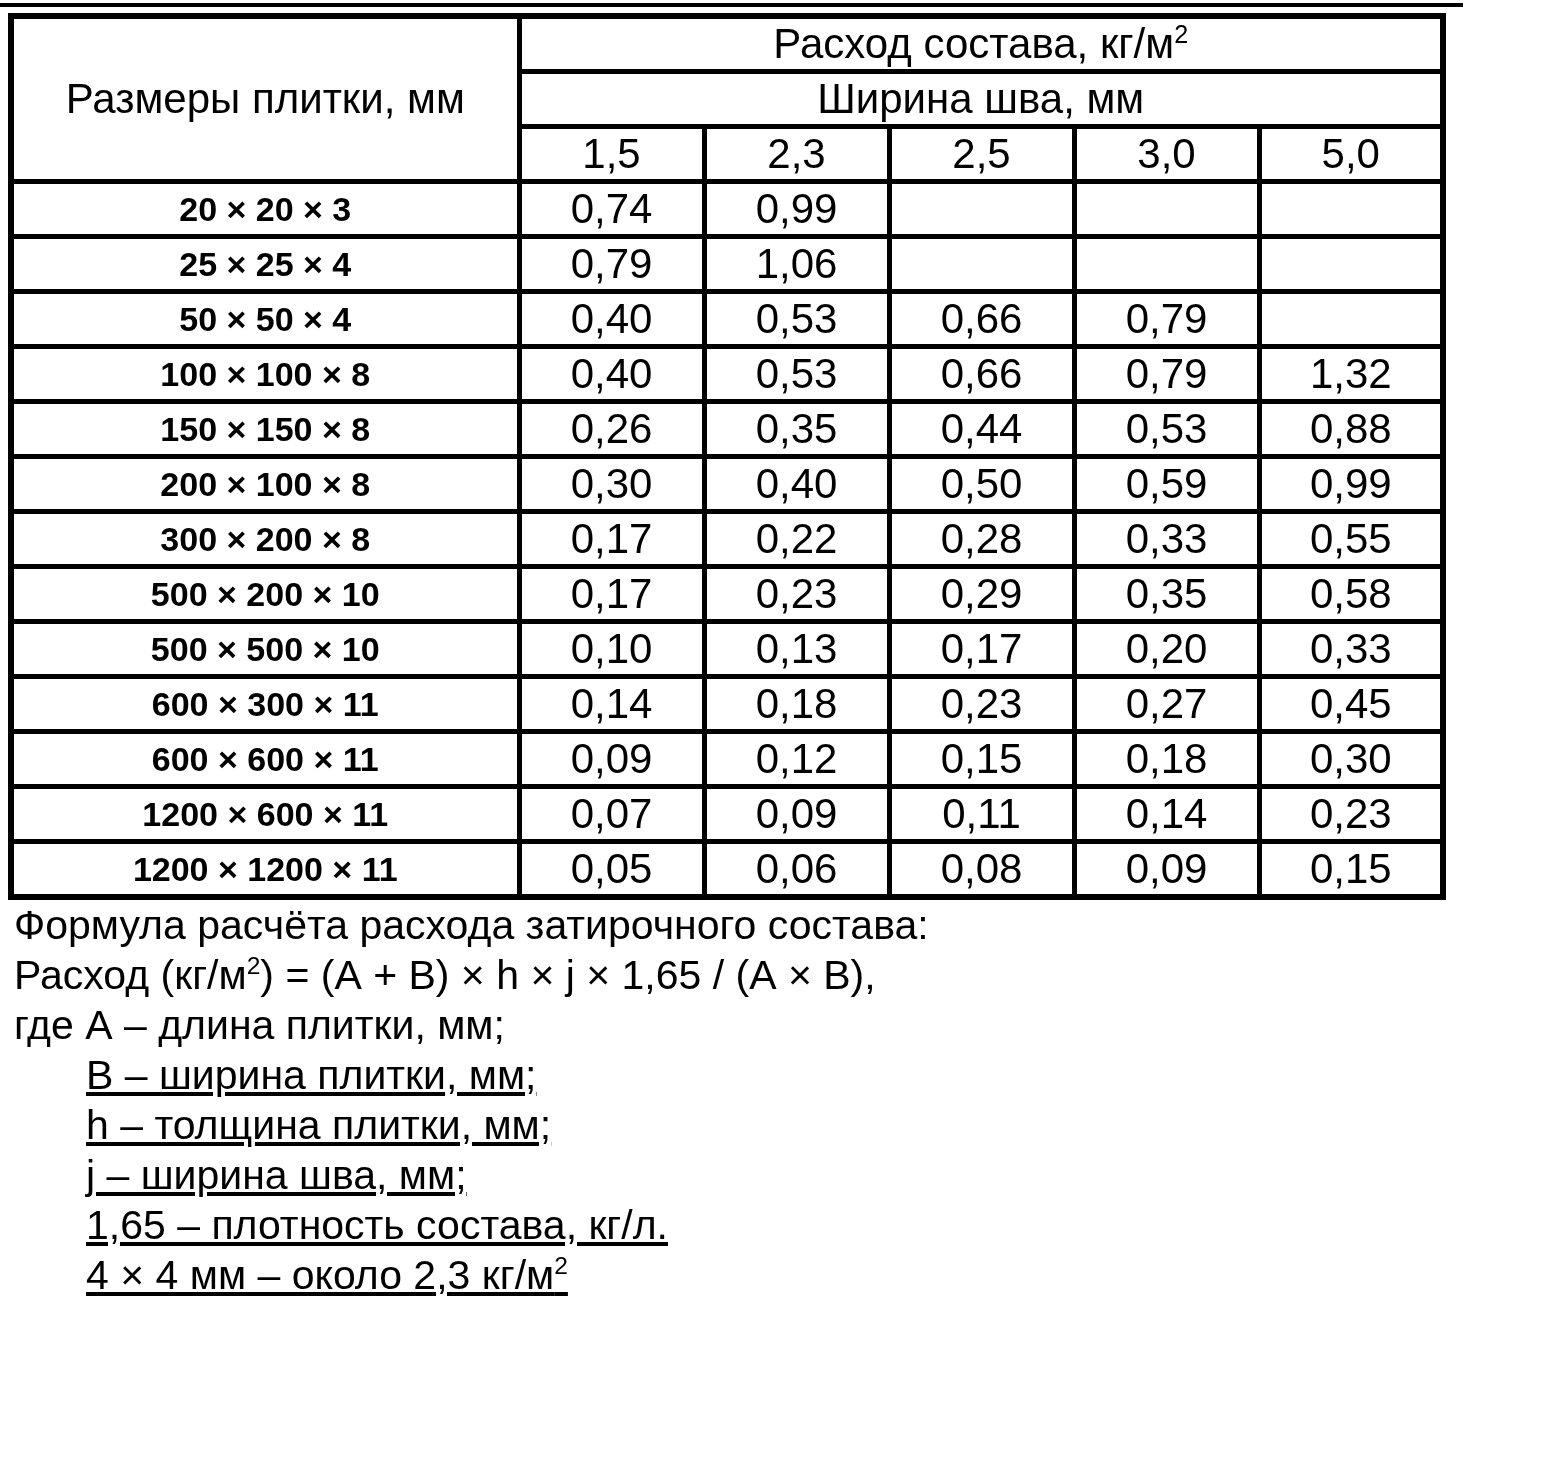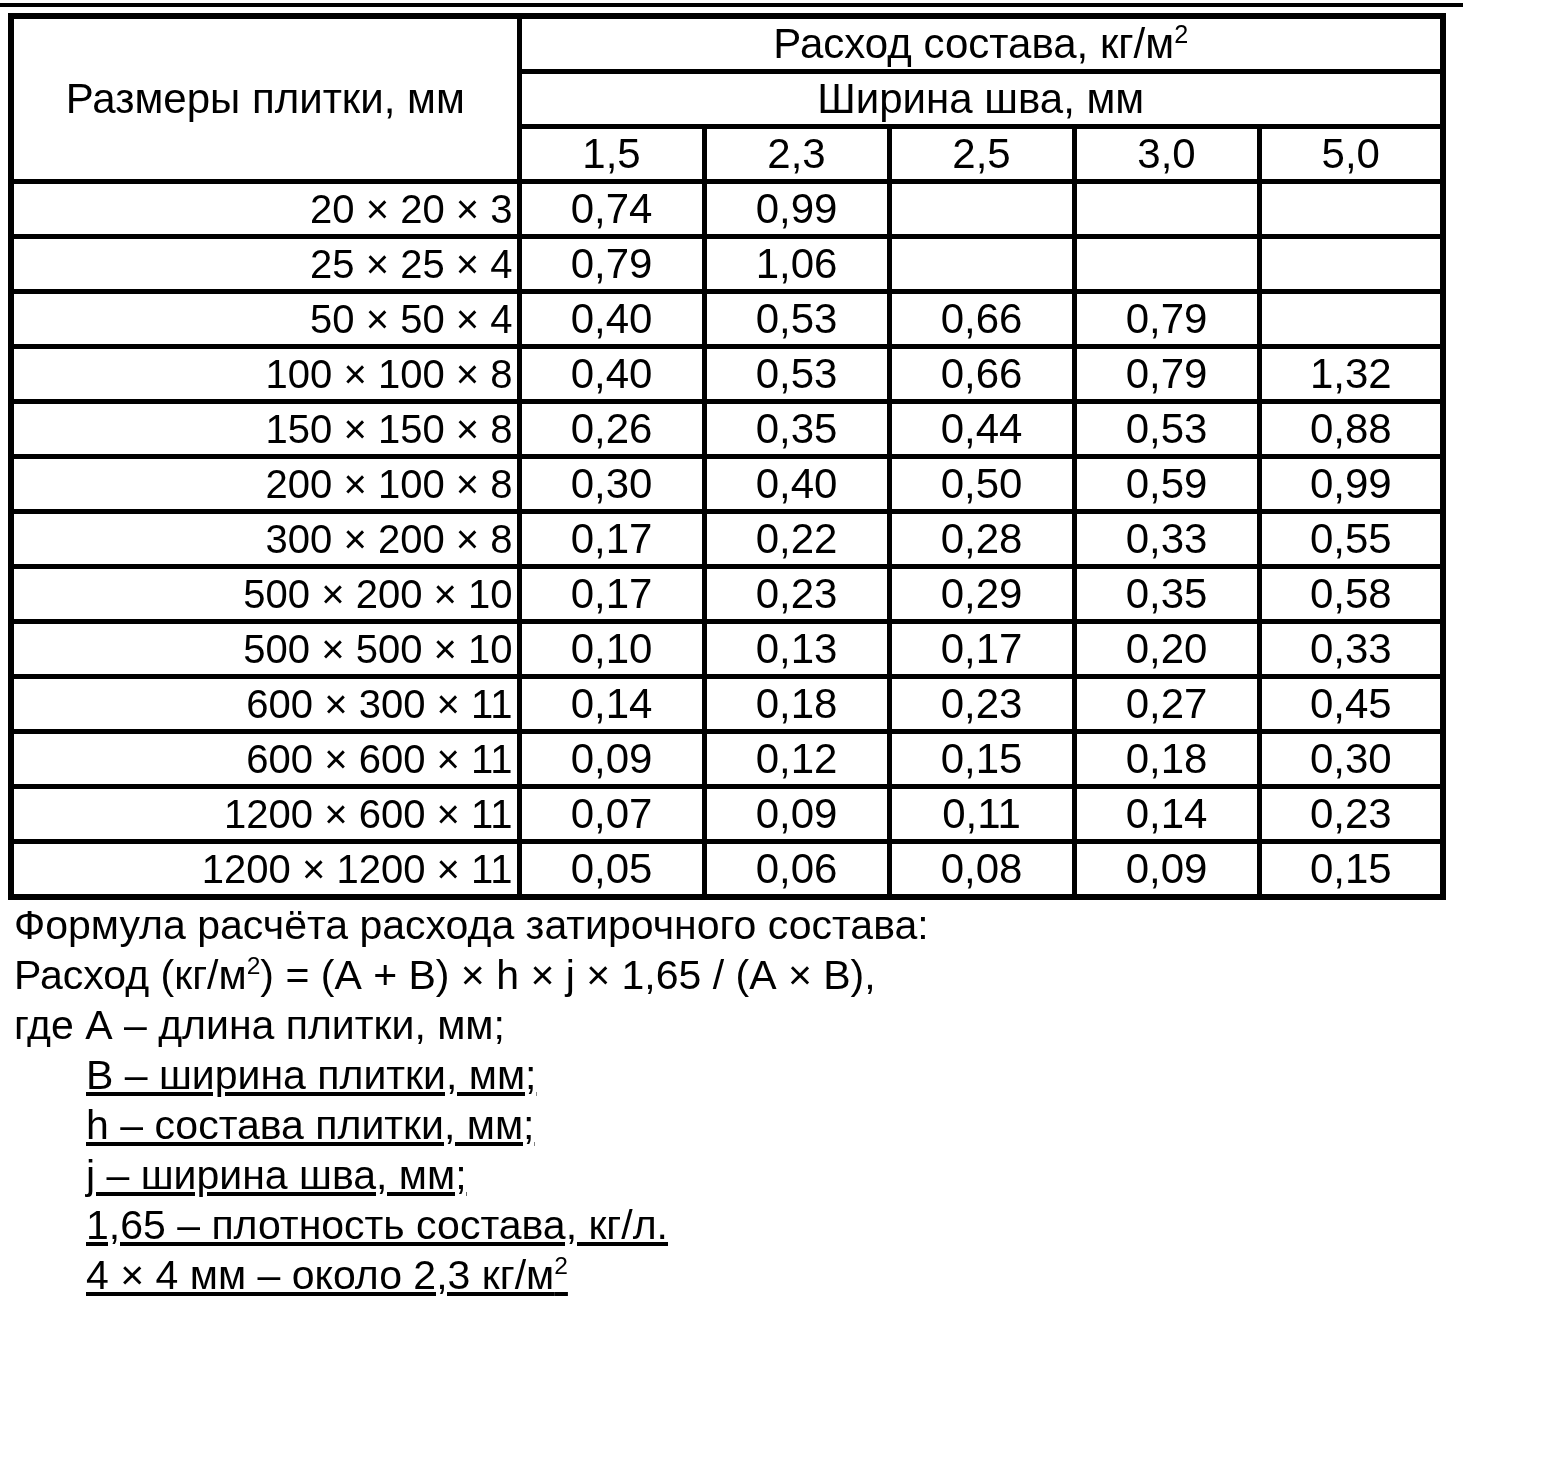--- a/index.html
+++ b/index.html
@@ -20,21 +20,21 @@
   table.consumption th, table.consumption td {
     border: 5px solid #000;
     padding: 1px 4px;
     overflow: hidden;
   }
   table.consumption th {
     font-weight: normal; font-size: 42px; text-align: center; height: 53px;
   }
   th.corner-header { text-align: left; padding-left: 6px; }
   td.label-cell {
-    text-align: right; font-weight: normal; font-size: 40px;
+    text-align: center; font-weight: bold; font-size: 34px;
     height: 50px; padding-left: 5px; white-space: nowrap;
   }
   td.value-cell { text-align: center; font-weight: normal; font-size: 42px; height: 50px; }
 
   .footer-notes { position: absolute; left: 8px; top: 900px; width: 1535px; margin-left: 6px; }
   .note-line { font-size: 41px; line-height: 50px; white-space: nowrap; }
   .note-line.indented { padding-left: 72px; text-decoration: underline; }
   sup { font-size: 60%; line-height: 0; }
 </style>
 </head>
@@ -174,18 +174,18 @@
           <td class="value-cell">0,15</td>
         </tr>
       </tbody>
   </table>
 
   <div class="footer-notes">
       <div class="note-line"><span>Формула расчёта расхода затирочного состава:</span></div>
       <div class="note-line"><span>Расход (кг/м</span><sup>2</sup><span>) = (А + В) × h × j × 1,65 / (А × В),</span></div>
       <div class="note-line"><span>где А – длина плитки, мм;</span></div>
       <div class="note-line indented"><span>В – ширина плитки, мм;</span></div>
-      <div class="note-line indented"><span>h – состава плитки, мм;</span></div>
+      <div class="note-line indented"><span>h – толщина плитки, мм;</span></div>
       <div class="note-line indented"><span>j – ширина шва, мм;</span></div>
       <div class="note-line indented"><span>1,65 – плотность состава, кг/л.</span></div>
       <div class="note-line indented"><span>4 × 4 мм – около 2,3 кг/м</span><sup>2</sup></div>
     </div>
 </div>
 
 </body></html>

